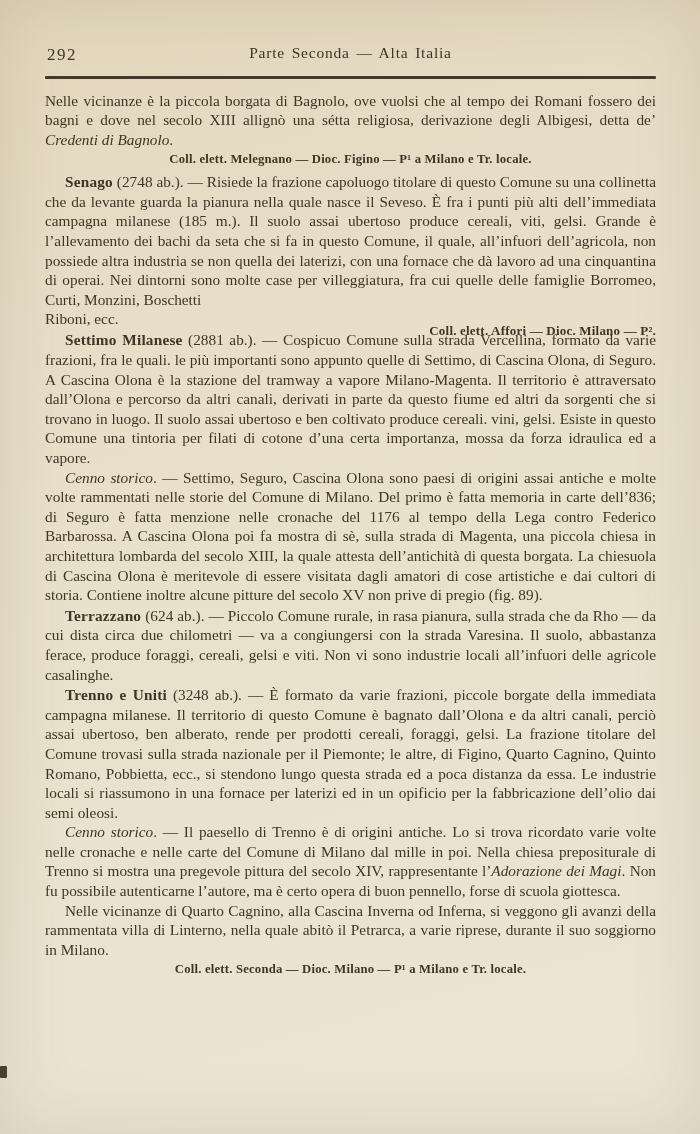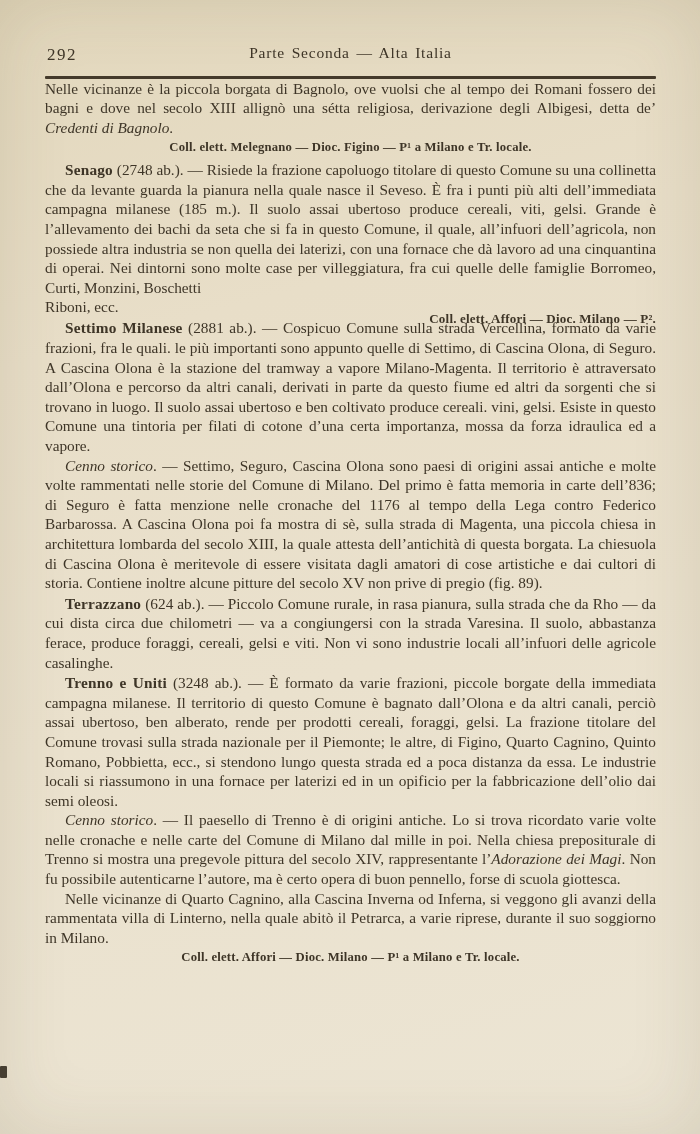--- a/index.html
+++ b/index.html
@@ -36,21 +36,21 @@
   }
   .rule {
     height: 2.5px; background: #443a2b; margin-top: 9px;
     border-radius: 1px;
   }
   p.body {
     font-size: 15.3px; line-height: 19.6px;
     text-align: justify; margin: 0;
     text-indent: 20px;
   }
-  p.continuation { text-indent: 0; margin-top: 0; }
+  p.continuation { text-indent: 0; margin-top: 12px; }
   p.entry { margin-top: 1px; }
   p.cenno { margin-top: 0; }
   b.entry-name { font-weight: bold; letter-spacing: 0.2px; }
   .coll {
     display: block;
     font-size: 12.7px; font-weight: bold;
     text-align: center; text-indent: 0;
     margin: 3px 0 5px 0;
     letter-spacing: 0.2px;
   }
@@ -87,16 +87,16 @@
     <div class="lastline"><span>Riboni, ecc.</span><span class="coll-inline">Coll. elett. Affori — Dioc. Milano — P².</span></div>
 
     <p class="body entry"><b class="entry-name">Settimo Milanese</b><span> (2881 ab.). — Cospicuo Comune sulla strada Vercellina, formato da varie frazioni, fra le quali. le più importanti sono appunto quelle di Settimo, di Cascina Olona, di Seguro. A Cascina Olona è la stazione del tramway a vapore Milano-Magenta. Il territorio è attraversato dall’Olona e percorso da altri canali, derivati in parte da questo fiume ed altri da sorgenti che si trovano in luogo. Il suolo assai ubertoso e ben coltivato produce cereali. vini, gelsi. Esiste in questo Comune una tintoria per filati di cotone d’una certa importanza, mossa da forza idraulica ed a vapore.</span></p>
     <p class="body cenno"><i>Cenno storico</i><span>. — Settimo, Seguro, Cascina Olona sono paesi di origini assai antiche e molte volte rammentati nelle storie del Comune di Milano. Del primo è fatta memoria in carte dell’836; di Seguro è fatta menzione nelle cronache del 1176 al tempo della Lega contro Federico Barbarossa. A Cascina Olona poi fa mostra di sè, sulla strada di Magenta, una piccola chiesa in architettura lombarda del secolo XIII, la quale attesta dell’antichità di questa borgata. La chiesuola di Cascina Olona è meritevole di essere visitata dagli amatori di cose artistiche e dai cultori di storia. Contiene inoltre alcune pitture del secolo XV non prive di pregio (fig. 89).</span></p>
 
     <p class="body entry"><b class="entry-name">Terrazzano</b><span> (624 ab.). — Piccolo Comune rurale, in rasa pianura, sulla strada che da Rho — da cui dista circa due chilometri — va a congiungersi con la strada Varesina. Il suolo, abbastanza ferace, produce foraggi, cereali, gelsi e viti. Non vi sono industrie locali all’infuori delle agricole casalinghe.</span></p>
 
     <p class="body entry"><b class="entry-name">Trenno e Uniti</b><span> (3248 ab.). — È formato da varie frazioni, piccole borgate della immediata campagna milanese. Il territorio di questo Comune è bagnato dall’Olona e da altri canali, perciò assai ubertoso, ben alberato, rende per prodotti cereali, foraggi, gelsi. La frazione titolare del Comune trovasi sulla strada nazionale per il Piemonte; le altre, di Figino, Quarto Cagnino, Quinto Romano, Pobbietta, ecc., si stendono lungo questa strada ed a poca distanza da essa. Le industrie locali si riassumono in una fornace per laterizi ed in un opificio per la fabbricazione dell’olio dai semi oleosi.</span></p>
     <p class="body cenno"><i>Cenno storico</i><span>. — Il paesello di Trenno è di origini antiche. Lo si trova ricordato varie volte nelle cronache e nelle carte del Comune di Milano dal mille in poi. Nella chiesa prepositurale di Trenno si mostra una pregevole pittura del secolo XIV, rappresentante l’</span><i>Adorazione dei Magi</i><span>. Non fu possibile autenticarne l’autore, ma è certo opera di buon pennello, forse di scuola giottesca.</span></p>
     <p class="body">Nelle vicinanze di Quarto Cagnino, alla Cascina Inverna od Inferna, si veggono gli avanzi della rammentata villa di Linterno, nella quale abitò il Petrarca, a varie riprese, durante il suo soggiorno in Milano.</p>
-    <span class="coll">Coll. elett. Affori — Dioc. Milano — P¹ a Milano e Tr. locale.</span>
+    <span class="coll">Coll. elett. Seconda — Dioc. Milano — P¹ a Milano e Tr. locale.</span>
 
   </div>
 </div>
 
 </body></html>

